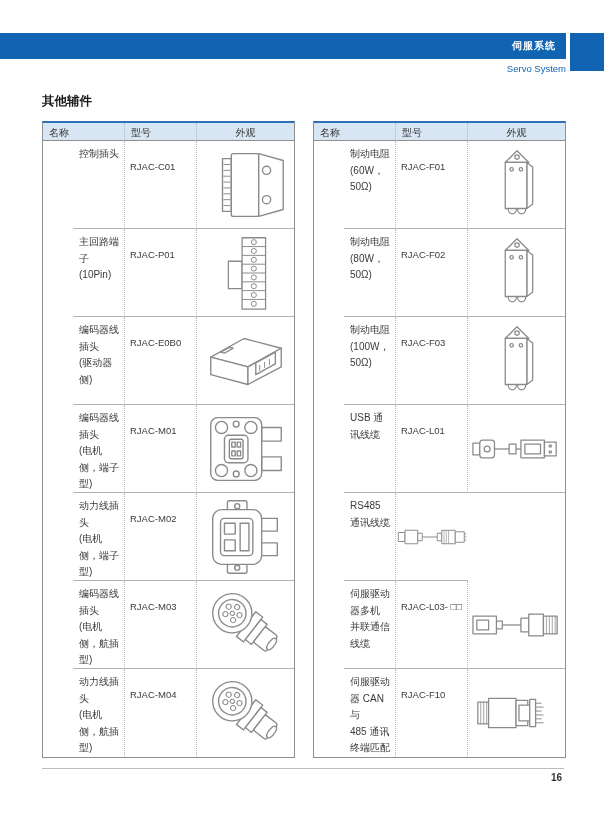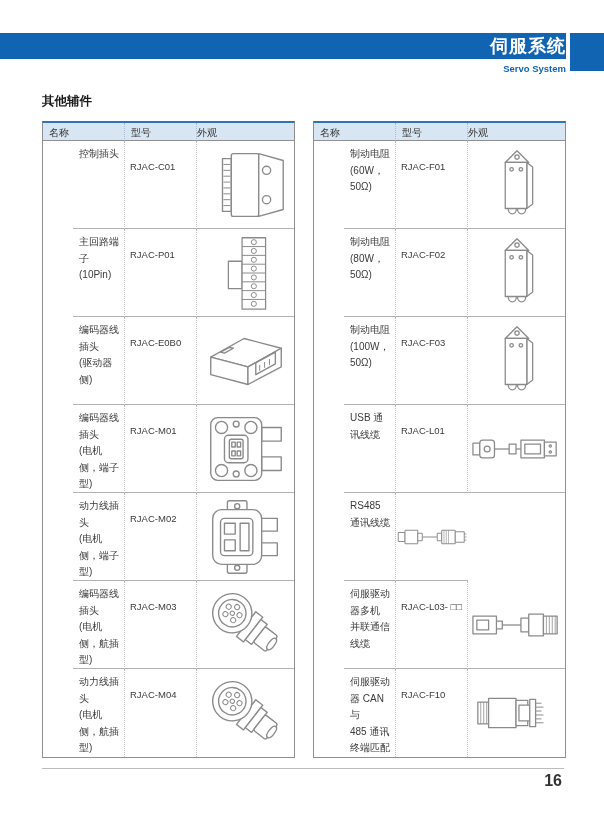--- a/index.html
+++ b/index.html
@@ -4,59 +4,59 @@
 <style>
   html,body { margin:0; padding:0; }
   body {
     width:604px; height:820px; background:#ffffff; position:relative;
     font-family:"Liberation Sans","DejaVu Sans",sans-serif; overflow:hidden;
   }
   .topbar {
     position:absolute; left:0; top:33px; width:566px; height:26px;
     background:#1164b2; color:#ffffff; box-sizing:border-box;
     display:flex; align-items:center; justify-content:flex-end;
-    font-size:18px; font-weight:bold; letter-spacing:1px;
+    padding-right:10px; font-size:10px; font-weight:bold; letter-spacing:1px;
   }
   .accent-square { position:absolute; left:570px; top:33px; width:34px; height:38px; background:#1164b2; }
   .subtitle {
     position:absolute; top:63px; left:0; width:566px; text-align:right;
-    color:#1164b2; font-size:9.5px; font-weight:bold;
+    color:#1164b2; font-size:9.5px; font-weight:normal;
   }
   .section-title { position:absolute; left:42px; top:93px; font-size:12.5px; font-weight:bold; color:#1a1a1a; }
 
   .acc-table {
     position:absolute; top:121px; width:253px; box-sizing:border-box;
     border:1px solid #8f8f8f; border-top:2px solid #2e74b5; background:#fff;
   }
   .acc-table.left  { left:42px;  }
   .acc-table.right { left:313px; }
 
   .tr { display:grid; grid-template-columns:82px 72px 97px; }
   .tr.head { height:18px; background:#d8e6f3; }
   .tr.body-row { height:88px; }
 
   .th {
     font-size:10px; color:#333; padding:3px 0 0 6px; box-sizing:border-box;
     border-bottom:1px solid #8f8f8f;
   }
-  .th.center { padding-left:0; }
+  .th.center { text-align:center; padding-left:0; }
   .th.dv { border-right:1px dotted #a9bccd; }
 
   .td { box-sizing:border-box; border-bottom:1px solid #b2b2b2; overflow:hidden; }
   .tr.body-row:last-child .td { border-bottom:none; }
   .td.name {
     font-size:10px; color:#3a3a3a; padding:5px 2px 0 6px;
     white-space:pre-line; line-height:1.65; border-right:1px dotted #b8b8b8;margin-left:30px;
   }
   .td.model { font-size:9.5px; color:#3a3a3a; padding:20px 2px 0 5px; border-right:1px dotted #b8b8b8; }
   .td.img { display:flex; align-items:center; justify-content:center; }
   svg.illus { width:94px; height:80px; }
 
   .footer-rule { position:absolute; left:42px; top:768px; width:522px; height:1px; background:#bcbcbc; }
-  .page-number { position:absolute; top:772px; left:0; width:562px; text-align:right; font-size:16px; font-weight:bold; color:#333; }
+  .page-number { position:absolute; top:772px; left:0; width:562px; text-align:right; font-size:10px; font-weight:bold; color:#333; }
 </style>
 </head>
 <body>
 
 <svg width="0" height="0" style="position:absolute" aria-hidden="true">
   <defs>
     <g id="sym-control-plug" fill="#fff" stroke="#8a8a8a" stroke-width="1.4" stroke-linejoin="round">
       <rect x="24" y="13" width="9" height="54"></rect>
       <rect x="33" y="8" width="28" height="64" rx="2"></rect>
       <path d="M61 8 L86 15 L86 65 L61 72 Z"></path>

